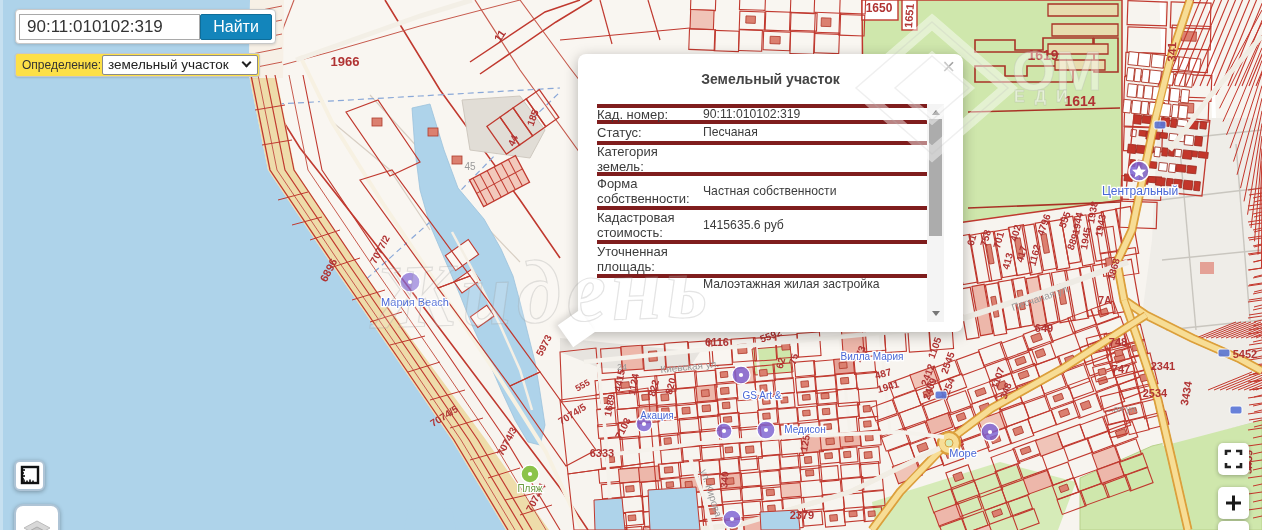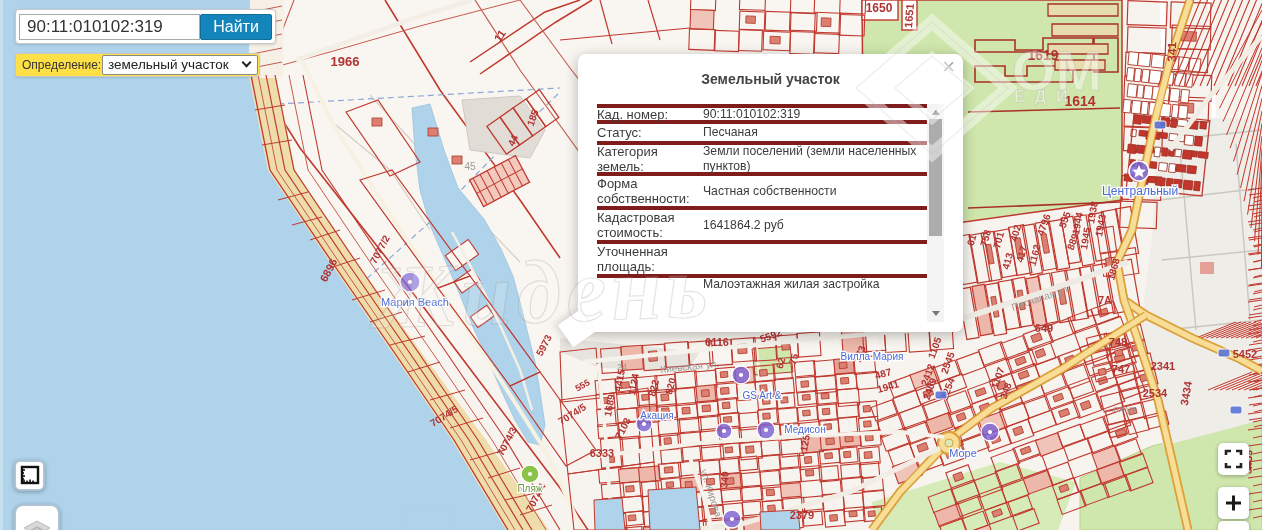--- a/index.html
+++ b/index.html
@@ -1014,29 +1014,28 @@
 <div class="prow" style="height:16px">
           <div class="pl">Кад. номер:</div>
           <div class="pv">90:11:010102:319</div>
         </div>
 <div class="prow" style="height:21px">
           <div class="pl">Статус:</div>
           <div class="pv">Песчаная</div>
         </div>
 <div class="prow" style="height:31px">
           <div class="pl">Категория<br>земель:</div>
-          <div class="pv">Земли поселений (земли населенных<br>пунктов)</div>
         </div>
 <div class="prow" style="height:34px">
           <div class="pl">Форма<br>собственности:</div>
           <div class="pv">Частная собственности</div>
         </div>
 <div class="prow" style="height:34px">
           <div class="pl">Кадастровая<br>стоимость:</div>
-          <div class="pv">1641864.2 руб</div>
+          <div class="pv">1415635.6 руб</div>
         </div>
 <div class="prow" style="height:34px">
           <div class="pl">Уточненная<br>площадь:</div>
         </div>
 <div class="prow" style="height:16px">
           <div class="pl"></div>
           <div class="pv">Малоэтажная жилая застройка</div>
         </div>
   </div>
   <div class="sb">

